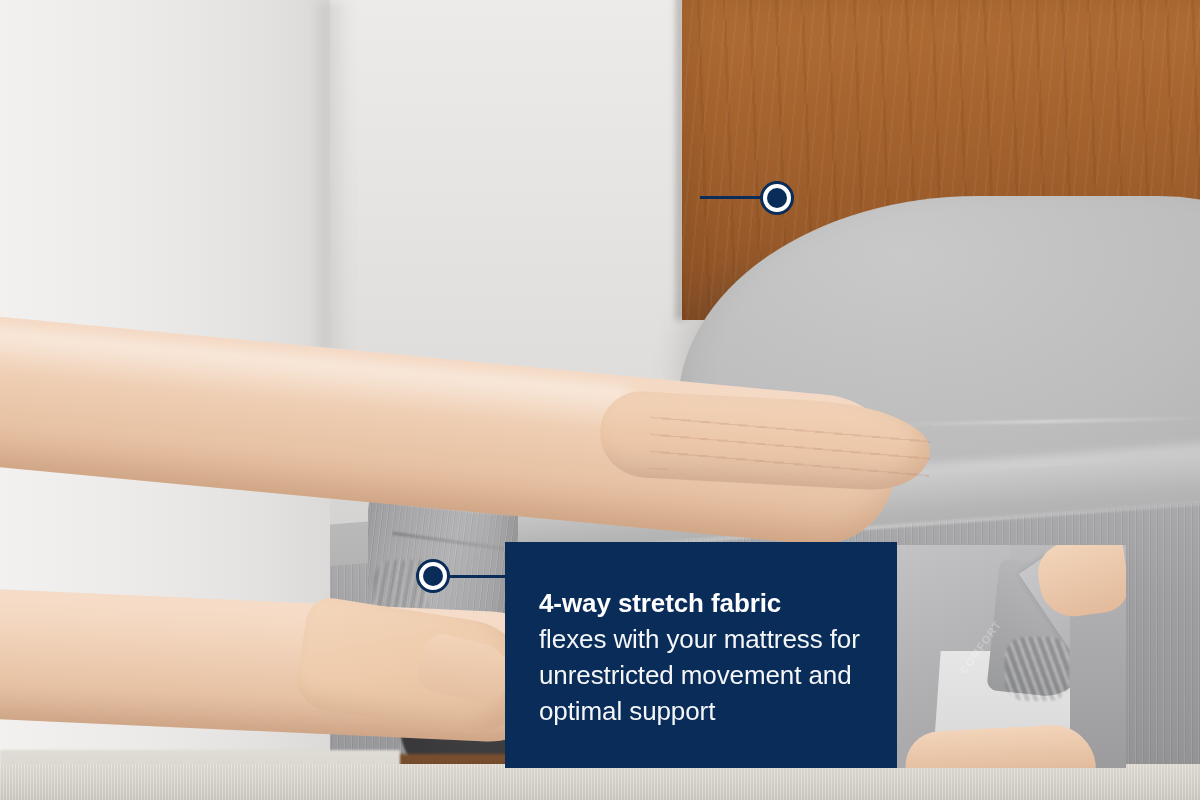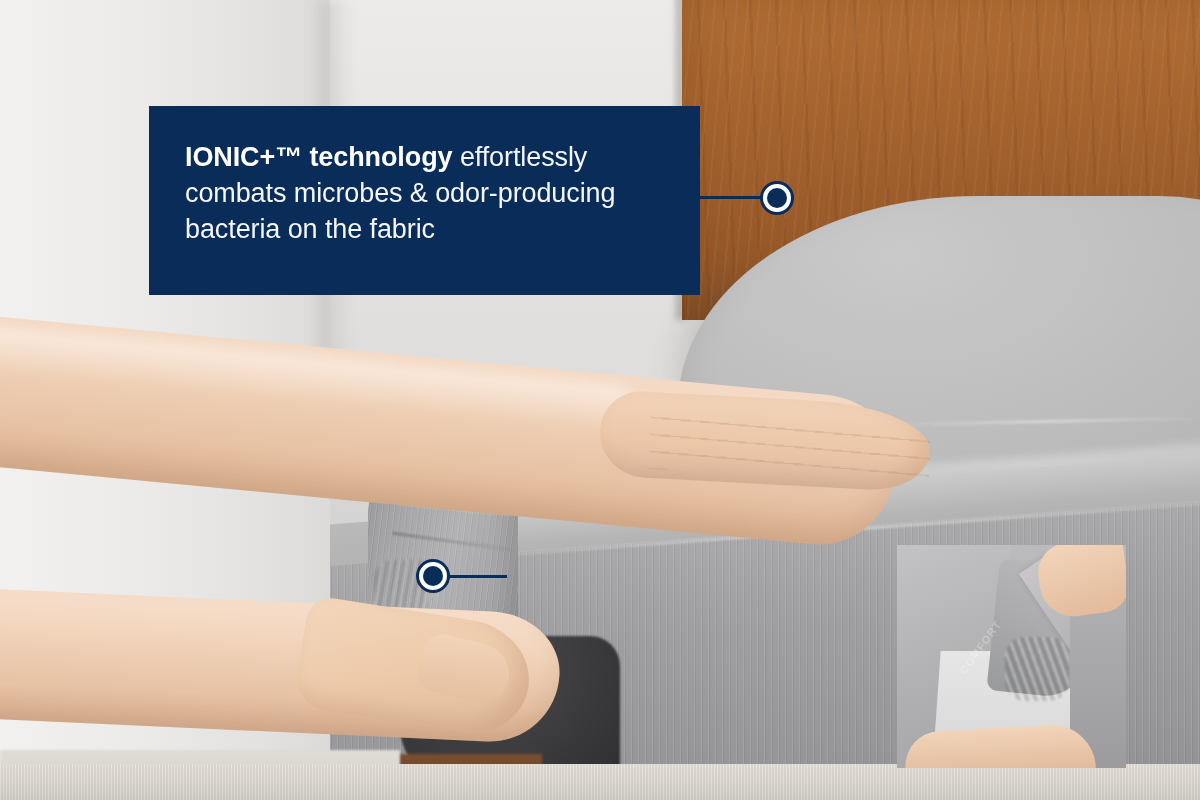--- a/index.html
+++ b/index.html
@@ -477,27 +477,27 @@
     <div class="hand-lower"></div>
     <div class="hand-lower-thumb"></div>
 
     <div class="floor-left"></div>
     <div class="floor"></div>
   </div>
 
   <div class="leader leader-1"></div>
   <div class="marker marker-1"></div>
 
-  <div class="callout callout-1">
-    <p class="callout-text"><b class="callout-lead">IONIC+™ technology</b><span> effortlessly combats microbes &amp; odor-producing bacteria on the fabric</span></p>
-  </div>
 
   <div class="leader leader-2"></div>
   <div class="marker marker-2"></div>
 
+  <div class="callout callout-2">
+    <p class="callout-text"><b class="callout-lead">4-way stretch fabric</b><br><span>flexes with your mattress for unrestricted movement and optimal support</span></p>
+  </div>
 
   <div class="inset-photo">
     <div class="inset-bg"></div>
     <div class="inset-sheet-left"></div>
     <div class="inset-white"></div>
     <div class="inset-flap"></div>
     <div class="inset-band"></div>
     <div class="inset-gather"></div>
     <div class="inset-right-fabric"></div>
     <div class="inset-hand-top"></div>

